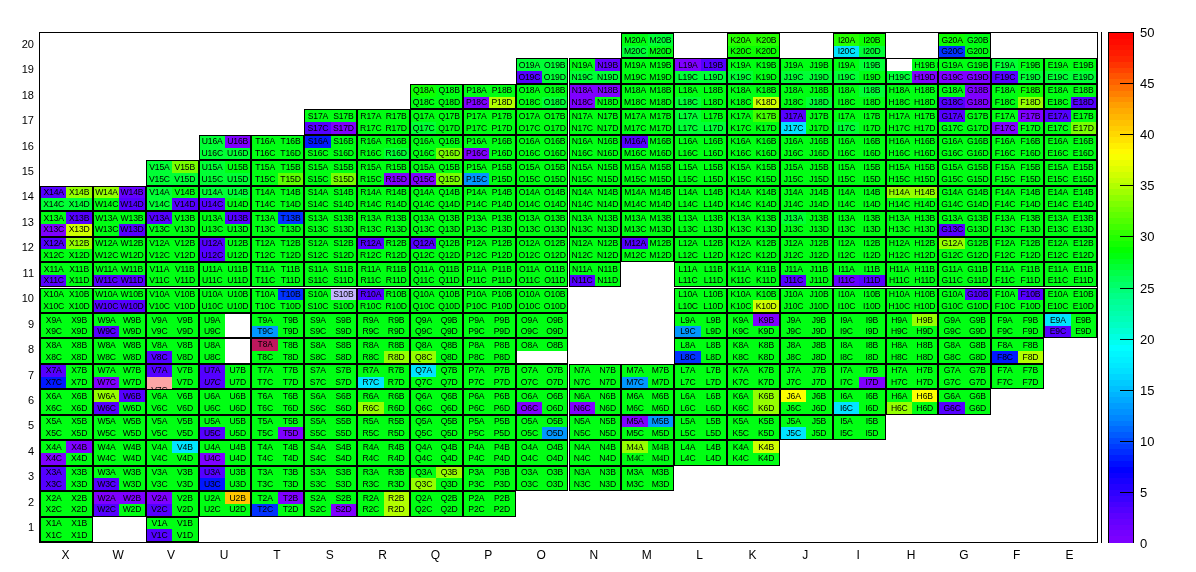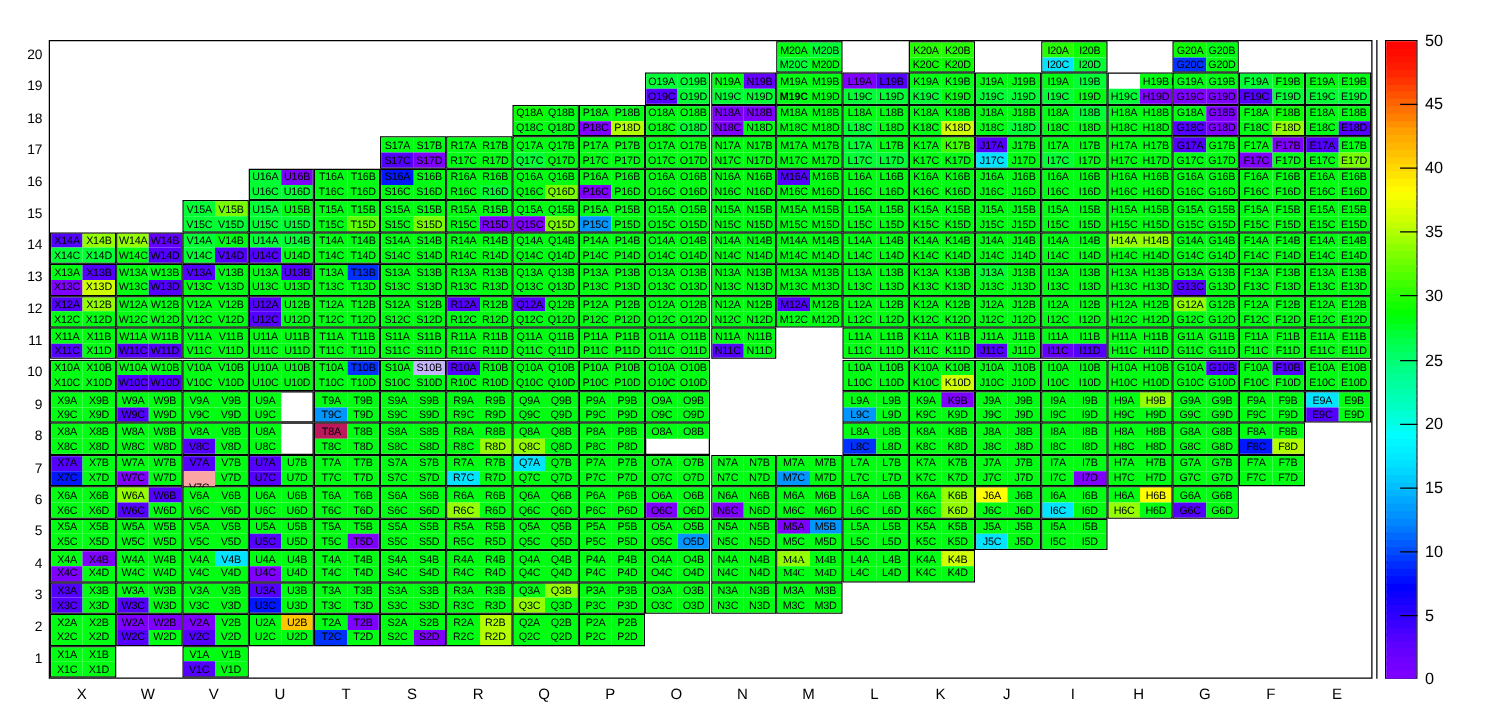--- a/index.html
+++ b/index.html
@@ -98,21 +98,21 @@
         </div>
         <div class="cell" style="left: 528.5px; top: 25.45px; width: 52.85px; height: 25.45px;">
           <div class="sub" style="left: 0px; top: 0px; width: 25.425px; height: 11.725px; background: rgb(0, 255, 19);">N19A</div>
           <div class="sub" style="left: 25.425px; top: 0px; width: 25.425px; height: 11.725px; background: rgb(101, 0, 255);">N19B</div>
           <div class="sub" style="left: 0px; top: 11.725px; width: 25.425px; height: 11.725px; background: rgb(0, 255, 53);">N19C</div>
           <div class="sub" style="left: 25.425px; top: 11.725px; width: 25.425px; height: 11.725px; background: rgb(0, 255, 53);">N19D</div>
         </div>
         <div class="cell" style="left: 581.35px; top: 25.45px; width: 52.85px; height: 25.45px;">
           <div class="sub" style="left: 0px; top: 0px; width: 25.425px; height: 11.725px; background: rgb(0, 255, 19);">M19A</div>
           <div class="sub" style="left: 25.425px; top: 0px; width: 25.425px; height: 11.725px; background: rgb(0, 255, 19);">M19B</div>
-          <div class="sub" style="left: 0px; top: 11.725px; width: 25.425px; height: 11.725px; background: rgb(0, 255, 19); font-weight: bold;">M19C</div>
+          <div class="sub" style="left: 0px; top: 11.725px; width: 25.425px; height: 11.725px; background: rgb(0, 255, 19);">M19C</div>
           <div class="sub" style="left: 25.425px; top: 11.725px; width: 25.425px; height: 11.725px; background: rgb(0, 255, 19);">M19D</div>
         </div>
         <div class="cell" style="left: 634.2px; top: 25.45px; width: 52.85px; height: 25.45px;">
           <div class="sub" style="left: 0px; top: 0px; width: 25.425px; height: 11.725px; background: rgb(127, 0, 255);">L19A</div>
           <div class="sub" style="left: 25.425px; top: 0px; width: 25.425px; height: 11.725px; background: rgb(84, 0, 255);">L19B</div>
           <div class="sub" style="left: 0px; top: 11.725px; width: 25.425px; height: 11.725px; background: rgb(0, 255, 53);">L19C</div>
           <div class="sub" style="left: 25.425px; top: 11.725px; width: 25.425px; height: 11.725px; background: rgb(0, 255, 53);">L19D</div>
         </div>
         <div class="cell" style="left: 687.05px; top: 25.45px; width: 52.85px; height: 25.45px;">
           <div class="sub" style="left: 0px; top: 0px; width: 25.425px; height: 11.725px; background: rgb(0, 255, 19);">K19A</div>
@@ -1238,21 +1238,21 @@
           <div class="sub" style="left: 0px; top: 0px; width: 25.425px; height: 11.725px; background: rgb(0, 255, 19);">V8A</div>
           <div class="sub" style="left: 25.425px; top: 0px; width: 25.425px; height: 11.725px; background: rgb(0, 255, 19);">V8B</div>
           <div class="sub" style="left: 0px; top: 11.725px; width: 25.425px; height: 11.725px; background: rgb(84, 0, 255);">V8C</div>
           <div class="sub" style="left: 25.425px; top: 11.725px; width: 25.425px; height: 11.725px; background: rgb(0, 255, 19);">V8D</div>
         </div>
         <div class="cell" style="left: 158.55px; top: 305.4px; width: 52.85px; height: 25.45px;">
           <div class="sub" style="left: 0px; top: 0px; width: 25.425px; height: 11.725px; background: rgb(0, 255, 19);">U8A</div>
           <div class="sub" style="left: 0px; top: 11.725px; width: 25.425px; height: 11.725px; background: rgb(0, 255, 19);">U8C</div>
         </div>
         <div class="cell" style="left: 211.4px; top: 305.4px; width: 52.85px; height: 25.45px;">
-          <div class="sub" style="left: 0px; top: 0px; width: 25.425px; height: 11.725px; background: #be185d;">T8A</div>
+          <div class="sub" style="left: 0px; top: 0px; width: 25.425px; height: 11.725px; background: #be185d; font-family: Liberation Mono, monospace;">T8A</div>
           <div class="sub" style="left: 25.425px; top: 0px; width: 25.425px; height: 11.725px; background: rgb(0, 255, 19);">T8B</div>
           <div class="sub" style="left: 0px; top: 11.725px; width: 25.425px; height: 11.725px; background: rgb(0, 255, 19);">T8C</div>
           <div class="sub" style="left: 25.425px; top: 11.725px; width: 25.425px; height: 11.725px; background: rgb(0, 255, 19);">T8D</div>
         </div>
         <div class="cell" style="left: 264.25px; top: 305.4px; width: 52.85px; height: 25.45px;">
           <div class="sub" style="left: 0px; top: 0px; width: 25.425px; height: 11.725px; background: rgb(0, 255, 19);">S8A</div>
           <div class="sub" style="left: 25.425px; top: 0px; width: 25.425px; height: 11.725px; background: rgb(0, 255, 19);">S8B</div>
           <div class="sub" style="left: 0px; top: 11.725px; width: 25.425px; height: 11.725px; background: rgb(0, 255, 19);">S8C</div>
           <div class="sub" style="left: 25.425px; top: 11.725px; width: 25.425px; height: 11.725px; background: rgb(0, 255, 19);">S8D</div>
         </div>
@@ -1334,21 +1334,21 @@
         </div>
         <div class="cell" style="left: 105.7px; top: 330.85px; width: 52.85px; height: 25.45px;">
           <div class="sub" style="left: 0px; top: 0px; width: 25.425px; height: 11.725px; background: rgb(84, 0, 255);">V7A</div>
           <div class="sub" style="left: 25.425px; top: 0px; width: 25.425px; height: 11.725px; background: rgb(0, 255, 19);">V7B</div>
           <div class="sub" style="left: 0px; top: 11.725px; width: 25.425px; height: 28px; background: #fca5a5; text-align: center;">V7C</div>
           <div class="sub" style="left: 25.425px; top: 11.725px; width: 25.425px; height: 11.725px; background: rgb(0, 255, 19);">V7D</div>
         </div>
         <div class="cell" style="left: 158.55px; top: 330.85px; width: 52.85px; height: 25.45px;">
           <div class="sub" style="left: 0px; top: 0px; width: 25.425px; height: 11.725px; background: rgb(84, 0, 255);">U7A</div>
           <div class="sub" style="left: 25.425px; top: 0px; width: 25.425px; height: 11.725px; background: rgb(0, 255, 19);">U7B</div>
-          <div class="sub" style="left: 0px; top: 11.725px; width: 25.425px; height: 11.725px; background: rgb(84, 0, 255);">U7C</div>
+          <div class="sub" style="left: 0px; top: 11.725px; width: 25.425px; height: 11.725px; background: rgb(84, 0, 255); font-style: italic;">U7C</div>
           <div class="sub" style="left: 25.425px; top: 11.725px; width: 25.425px; height: 11.725px; background: rgb(0, 255, 19);">U7D</div>
         </div>
         <div class="cell" style="left: 211.4px; top: 330.85px; width: 52.85px; height: 25.45px;">
           <div class="sub" style="left: 0px; top: 0px; width: 25.425px; height: 11.725px; background: rgb(0, 255, 19);">T7A</div>
           <div class="sub" style="left: 25.425px; top: 0px; width: 25.425px; height: 11.725px; background: rgb(0, 255, 19);">T7B</div>
           <div class="sub" style="left: 0px; top: 11.725px; width: 25.425px; height: 11.725px; background: rgb(0, 255, 19);">T7C</div>
           <div class="sub" style="left: 25.425px; top: 11.725px; width: 25.425px; height: 11.725px; background: rgb(0, 255, 19);">T7D</div>
         </div>
         <div class="cell" style="left: 264.25px; top: 330.85px; width: 52.85px; height: 25.45px;">
           <div class="sub" style="left: 0px; top: 0px; width: 25.425px; height: 11.725px; background: rgb(0, 255, 19);">S7A</div>

